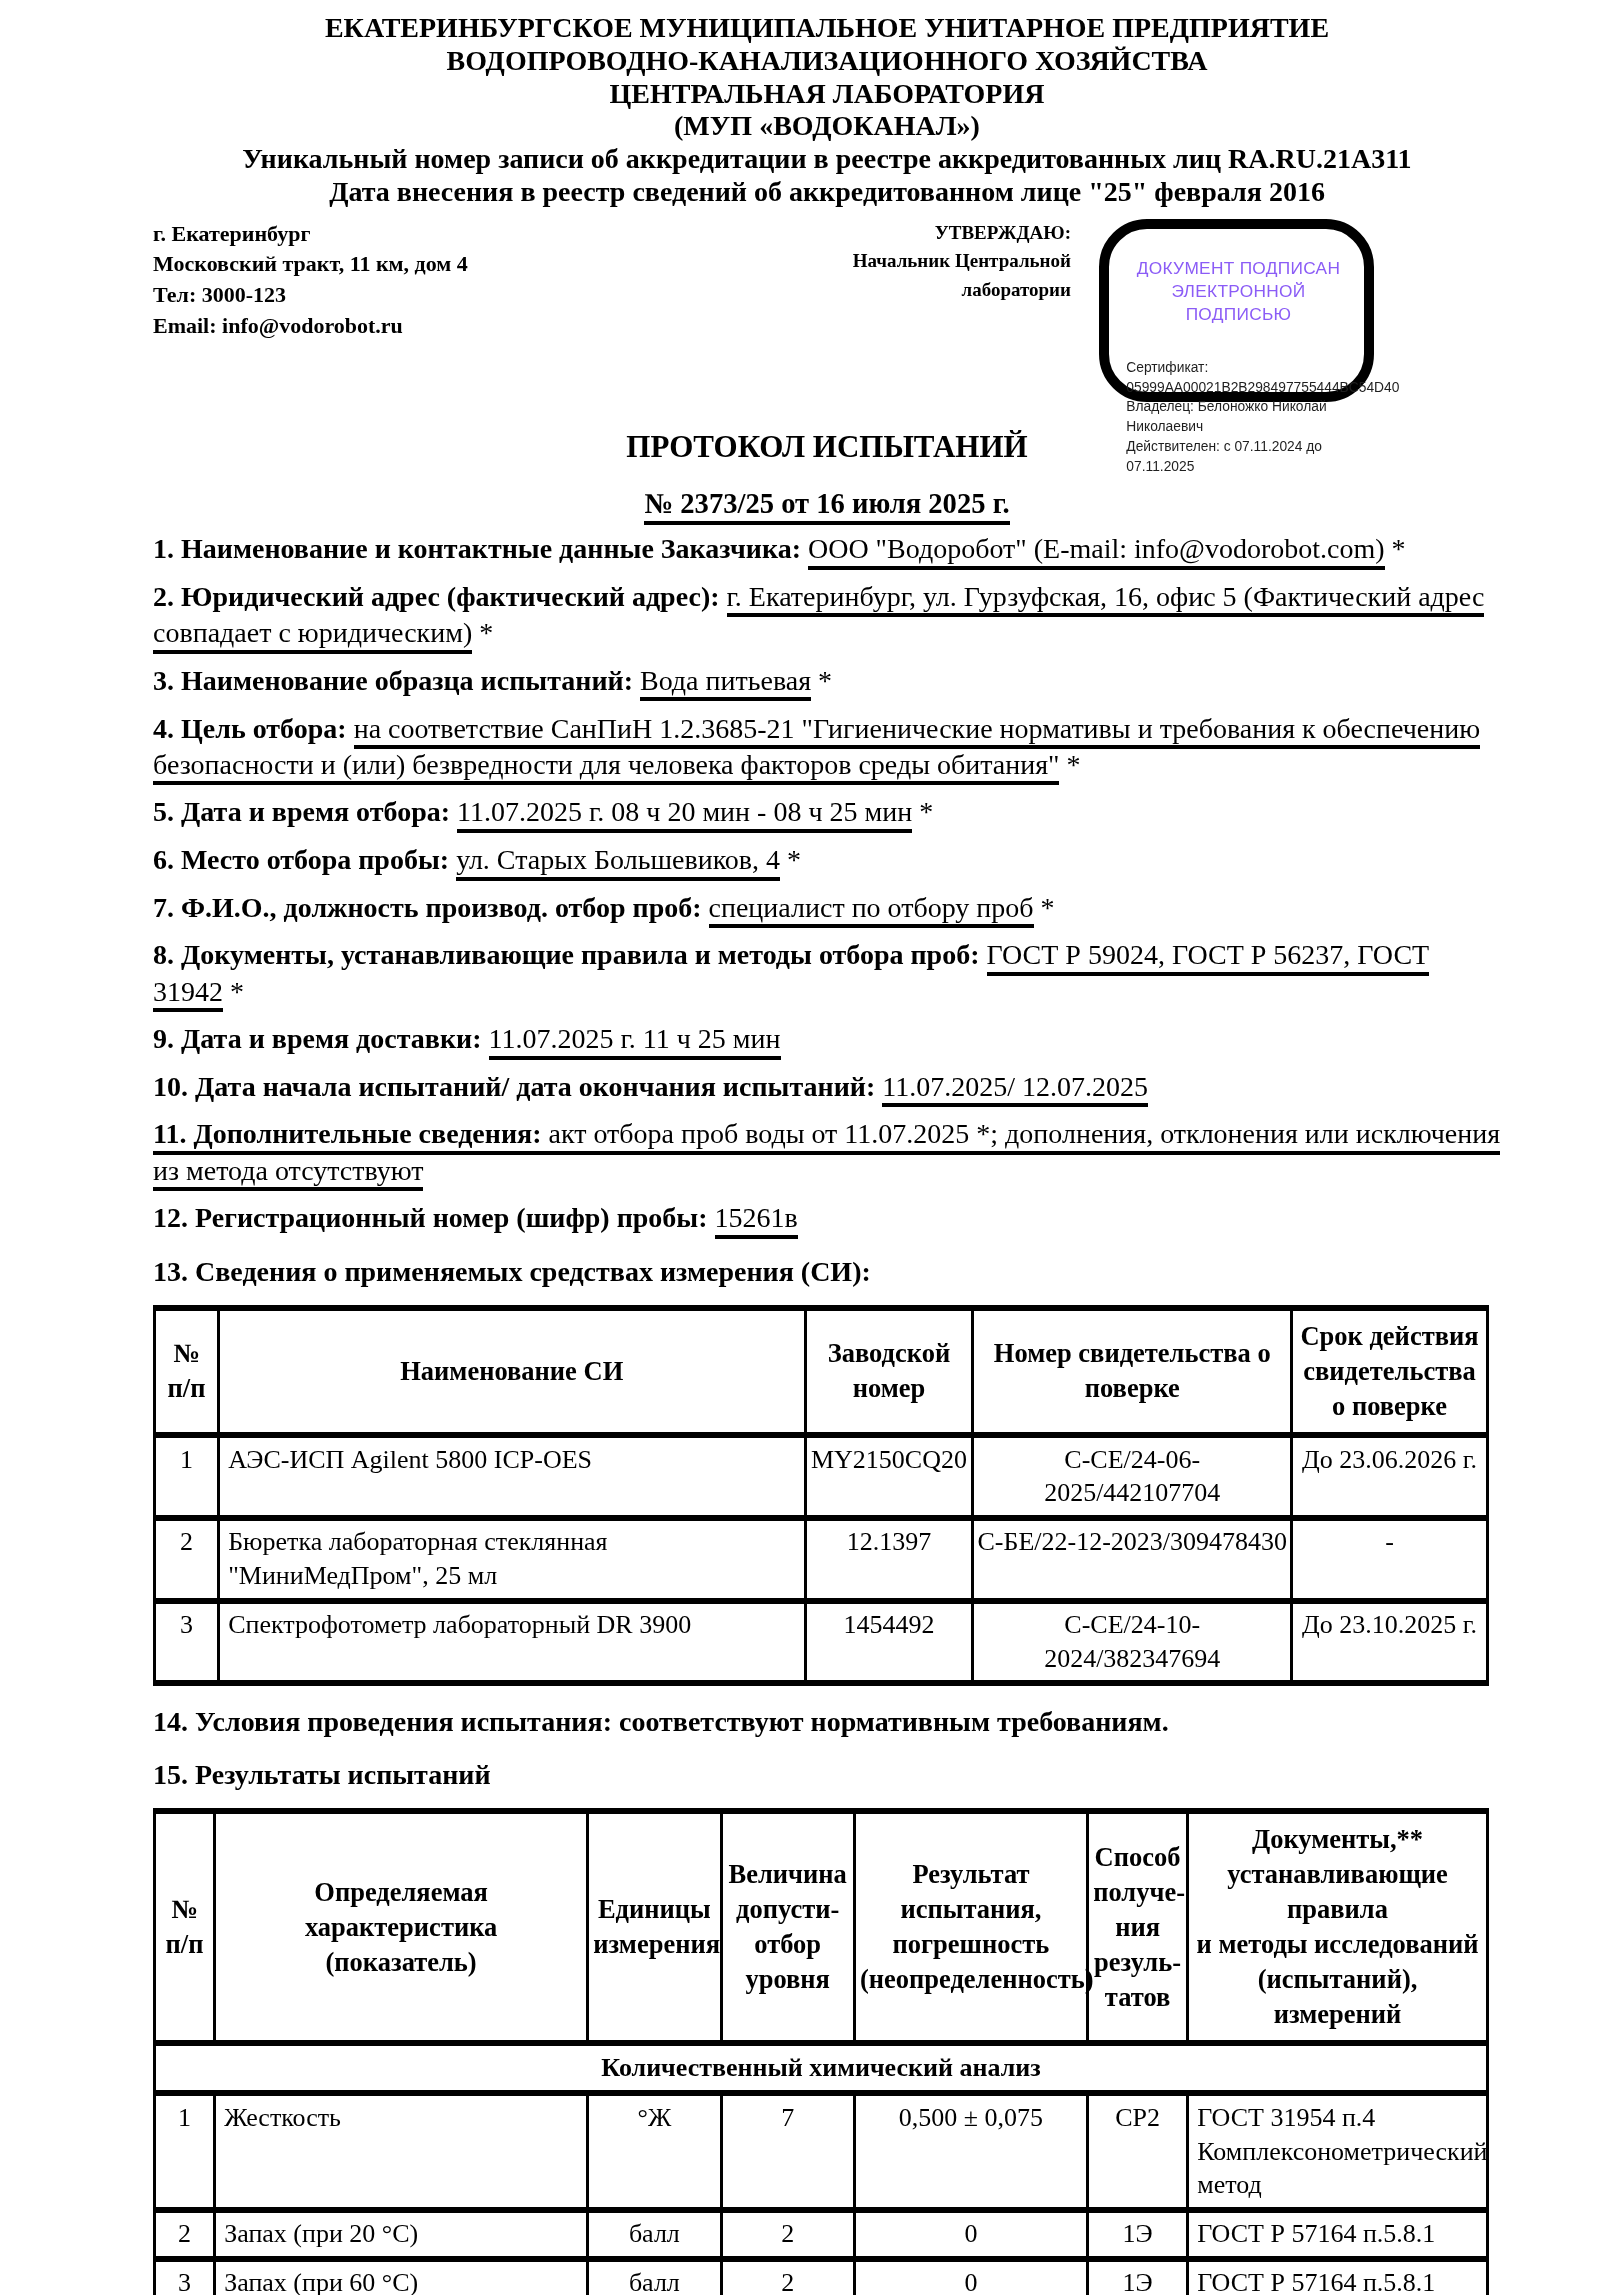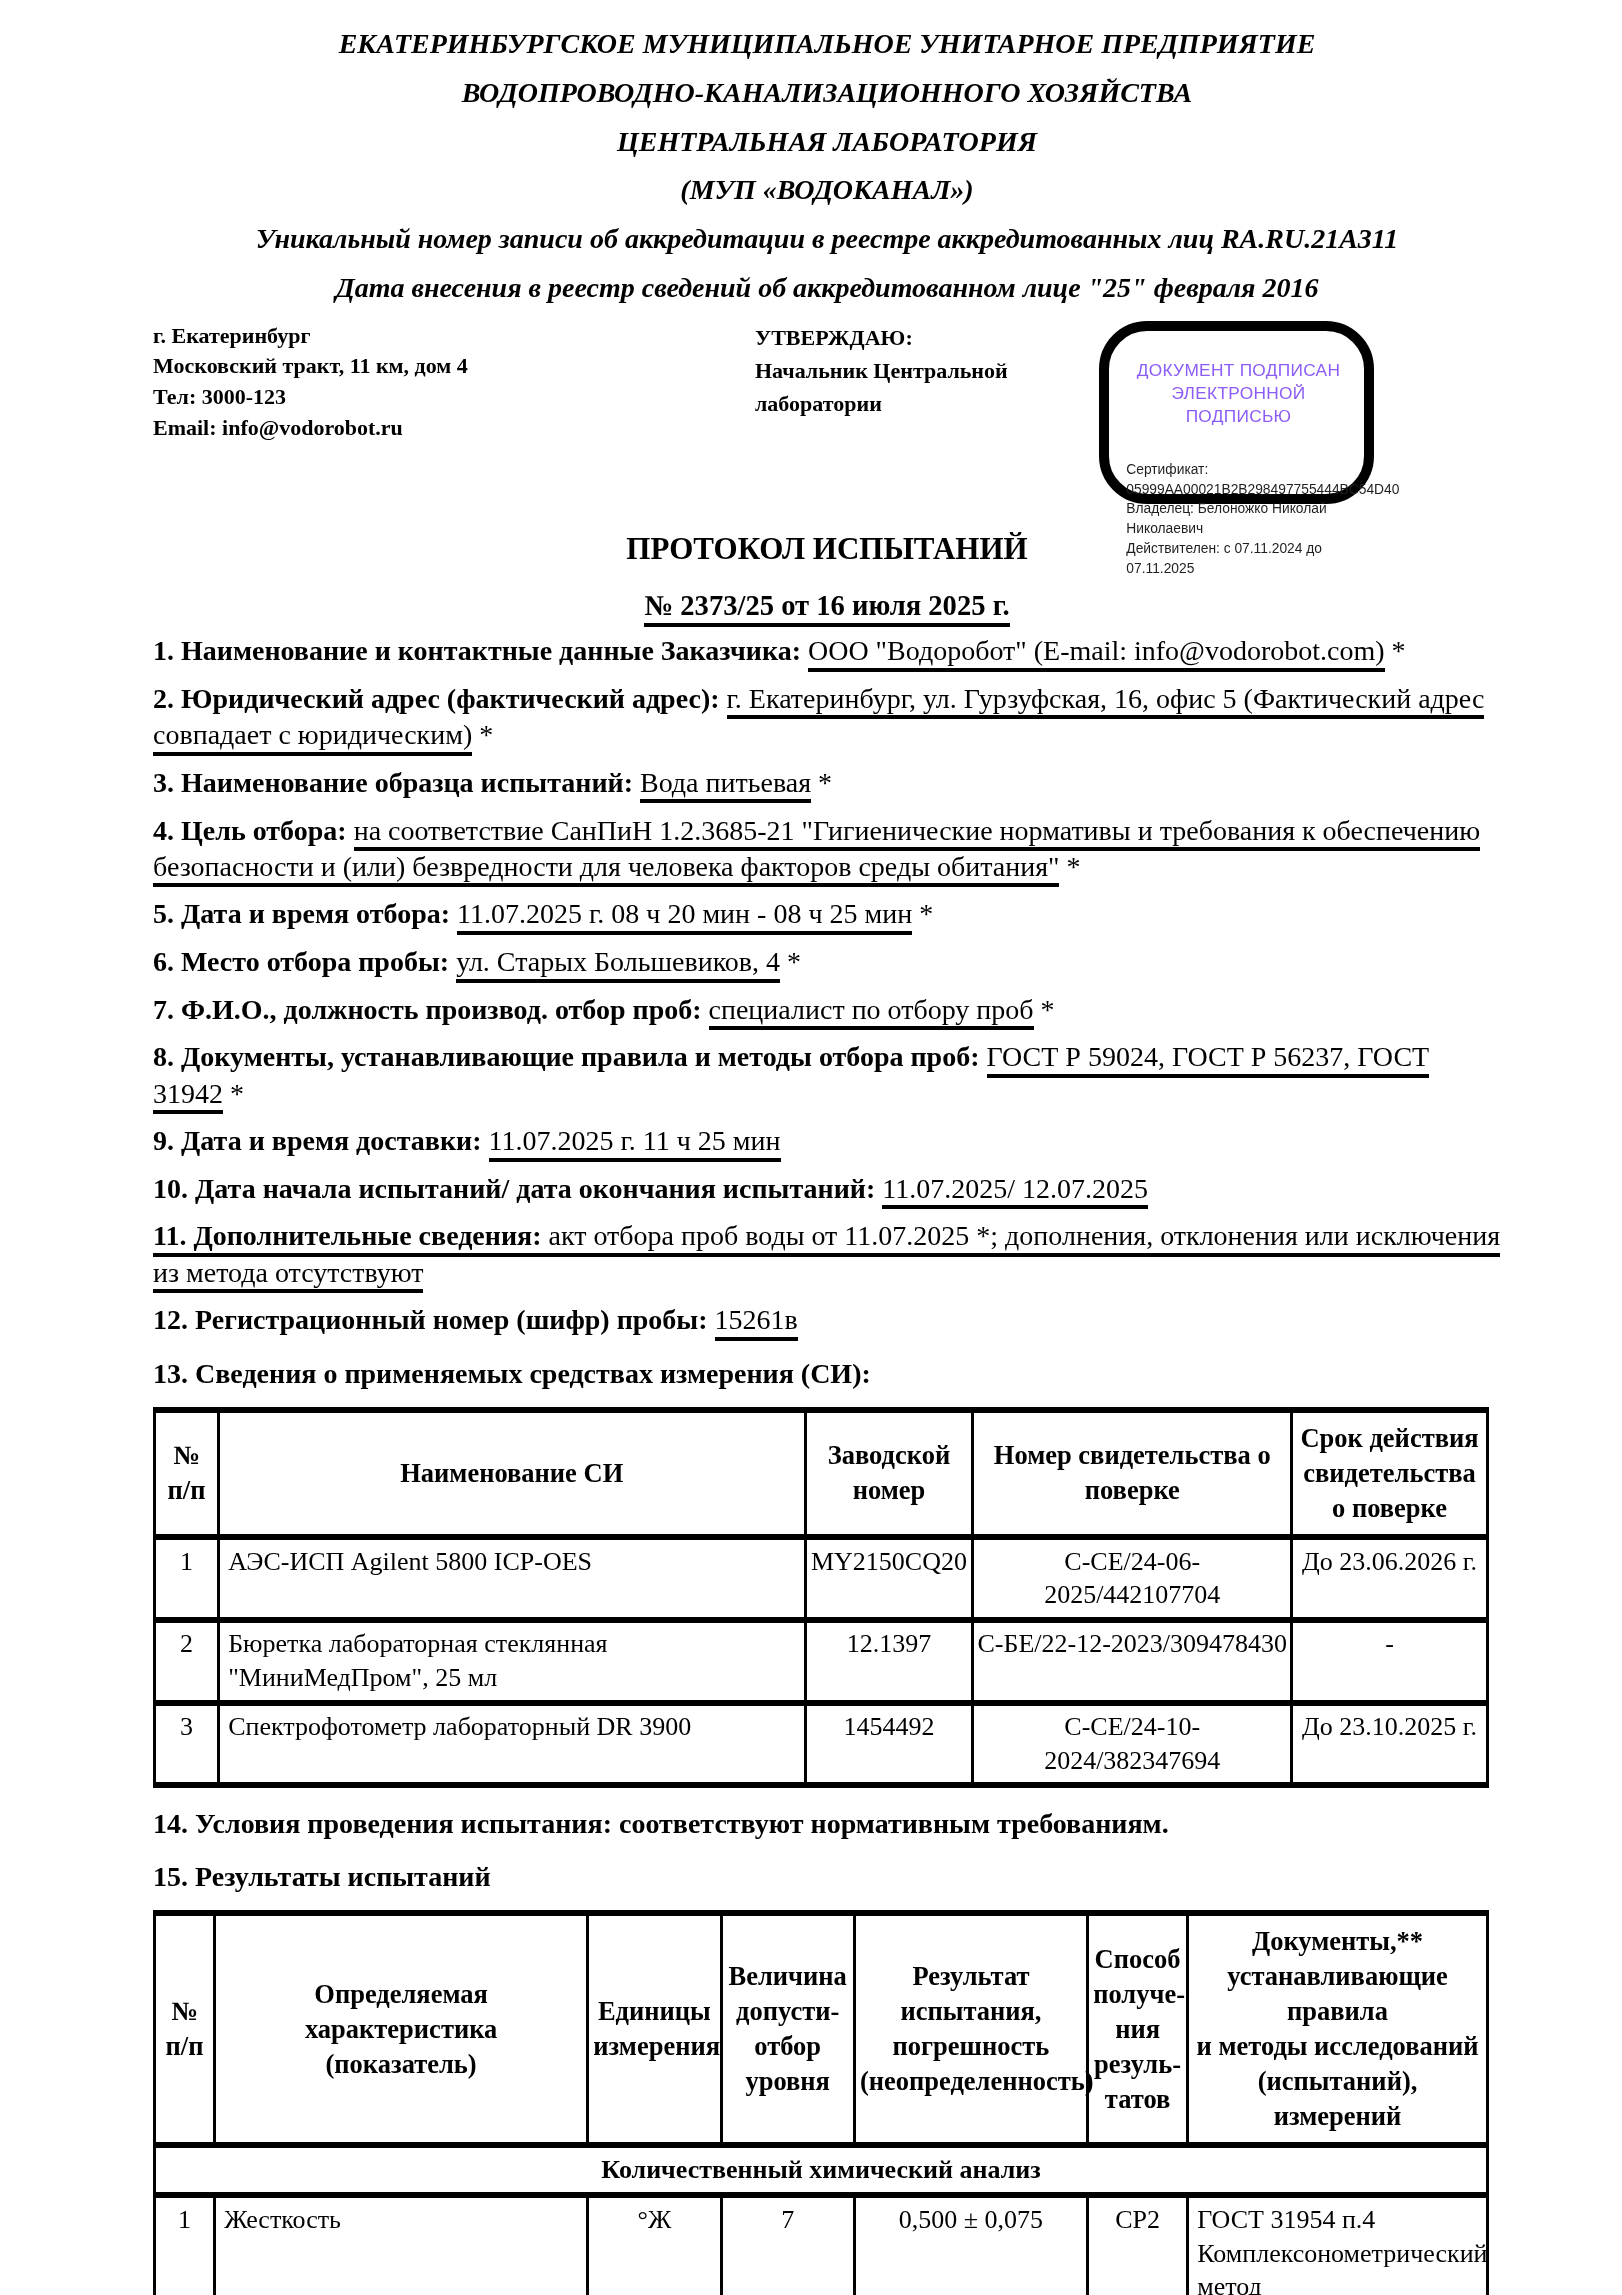--- a/index.html
+++ b/index.html
@@ -5,25 +5,25 @@
   html, body { margin:0; padding:0; background:#e8e8e8; }
   .page {
     width:1623px; min-height:2295px; box-sizing:border-box;
     margin:0 auto; background:#ffffff; color:#000;
     padding:12.2px 122px 20.4px 153px;
     font-family:"Liberation Serif","DejaVu Serif",serif;
     font-size:28px;
   }
   
   .doc-header { text-align:center; font-weight:bold; line-height:1.17; }
-  .doc-header div { margin:16px;font-style:italic; }
+  .doc-header div { margin:0; }
   
   .approval-row { display:flex; align-items:flex-start; margin-top:10px; }
   .contact-block { font-weight:bold; font-size:22px; line-height:1.4; width:449px; }
-  .approve-block { font-weight:bold; font-size:22px; line-height:1.5; width:316px; margin-left:153px; }
+  .approve-block { font-weight:bold; font-size:19px; line-height:1.5; width:316px; margin-left:153px;text-align:right; }
   .stamp {
     margin-left:28px; width:275px; height:183px; box-sizing:border-box;
     border:10.2px solid #000; border-radius:48px;
     font-family:"Liberation Sans","DejaVu Sans",sans-serif;
     color:#222; padding:28.6px 13.3px 9.2px 17.3px;
   }
   .stamp-title { text-align:center; font-size:17.3px; line-height:1.32; color:#8b5cf6; letter-spacing:0.3px; }
   .stamp-cert { margin-top:32px; font-size:13.8px; line-height:1.44; color:#1f1f1f; }
   
   .protocol-title { text-align:center; font-weight:bold; font-size:31px; margin-top:27.5px; }

